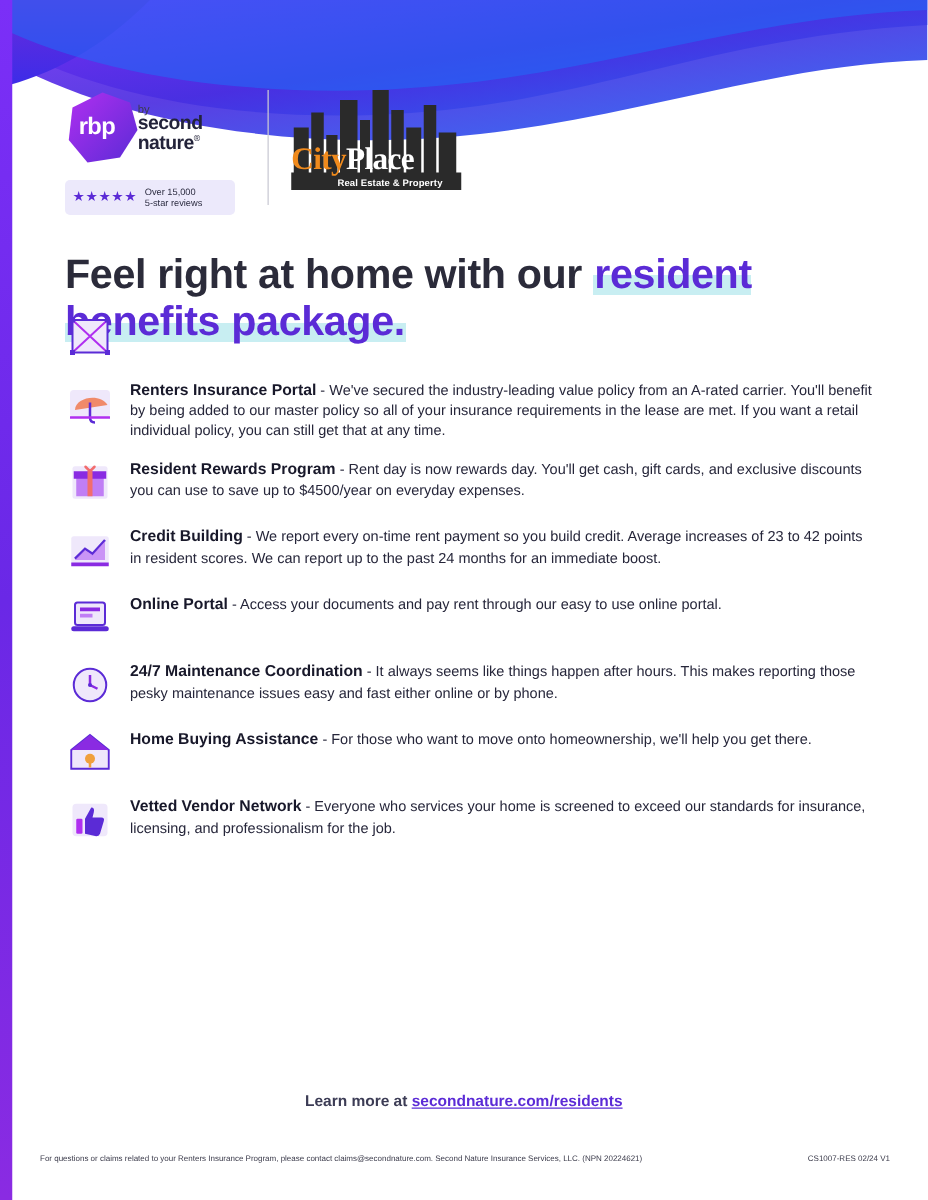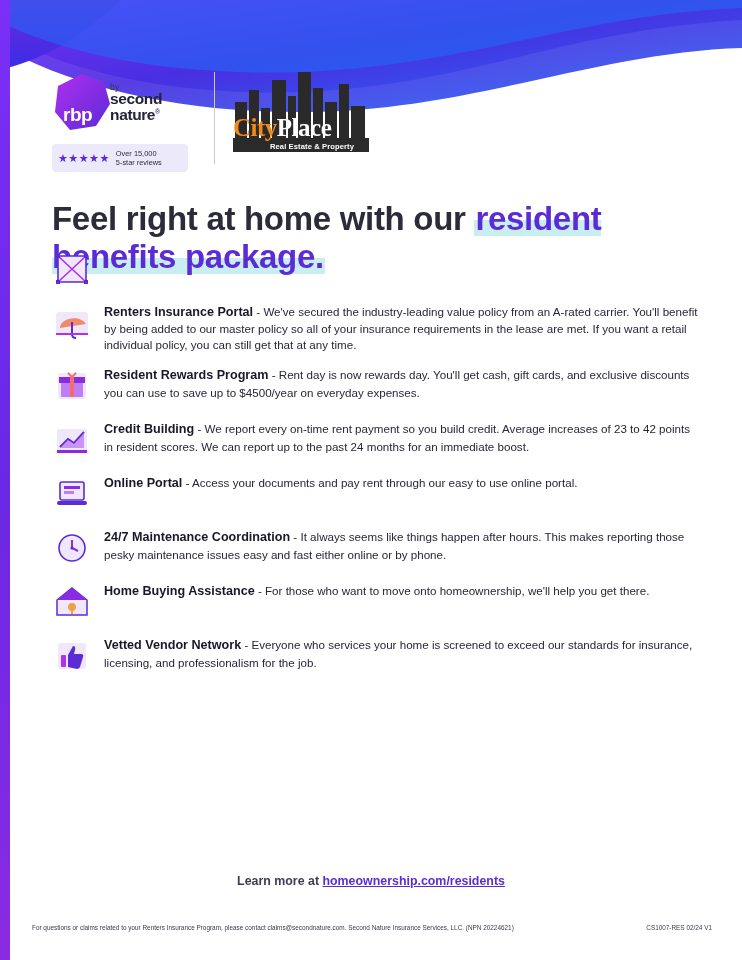--- a/index.html
+++ b/index.html
@@ -55,21 +55,21 @@
     position: relative;
     width: 60px;
     height: 62px;
   }
   .rbp-hex .hexshape {
     position: absolute;
     inset: 0;
   }
   .rbp-hex .rbp-text {
     position: absolute;
-    left: 0; right: 0; top: 32px;
+    left: 0; right: 0; top: 19px;
     text-align: center;
     color: #ffffff;
     font-size: 19px;
     font-weight: bold;
     letter-spacing: -0.5px;
   }
   .sn-text {
     margin-left: 7px;
     line-height: 1.02;
   }
@@ -449,17 +449,17 @@
       </svg>
     </div>
     <div class="txt">
       <b>Vetted Vendor Network</b><span> - </span><span>Everyone who services your home is screened to exceed our standards for insurance, licensing, and professionalism for the job.</span>
     </div>
   </div>
 
 </div>
 
 <div class="learn">
-  <span>Learn more at </span><a href="#">homeownership.com/residents</a>
+  <span>Learn more at </span><a href="#">secondnature.com/residents</a>
 </div>
 
 <div class="fineprint">For questions or claims related to your Renters Insurance Program, please contact claims@secondnature.com. Second Nature Insurance Services, LLC. (NPN 20224621)</div>
 <div class="doccode">CS1007-RES 02/24 V1</div>
 
 </body></html>

